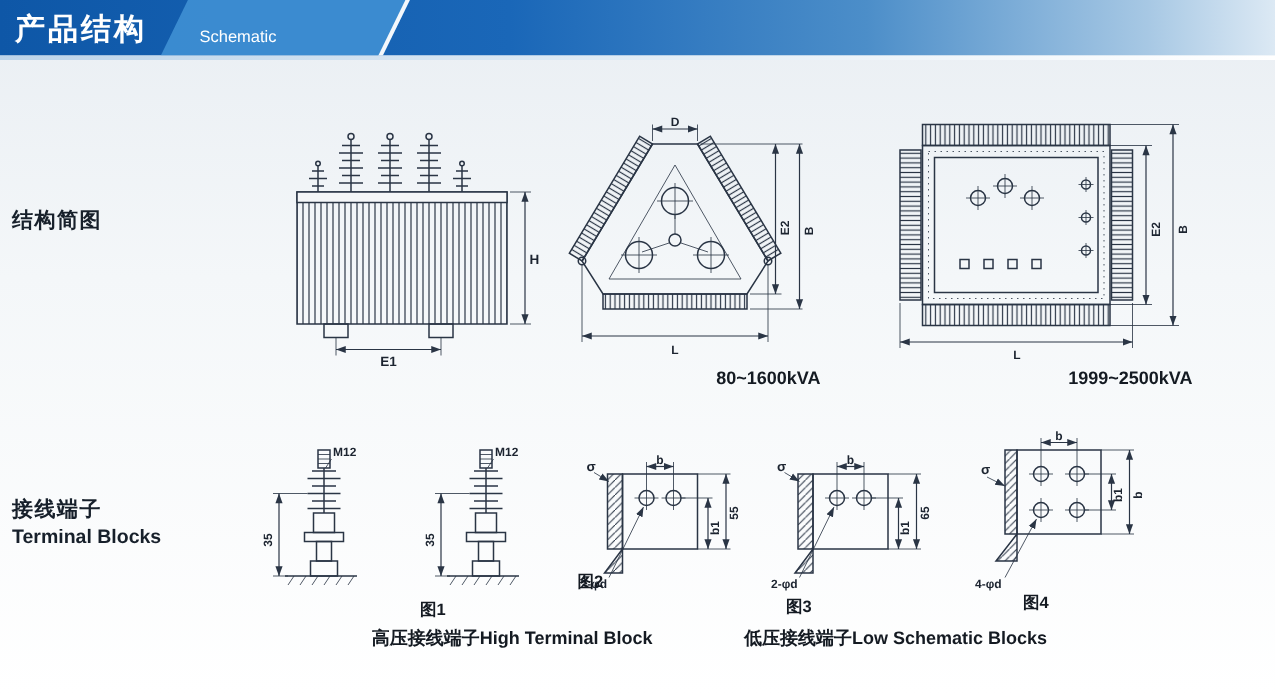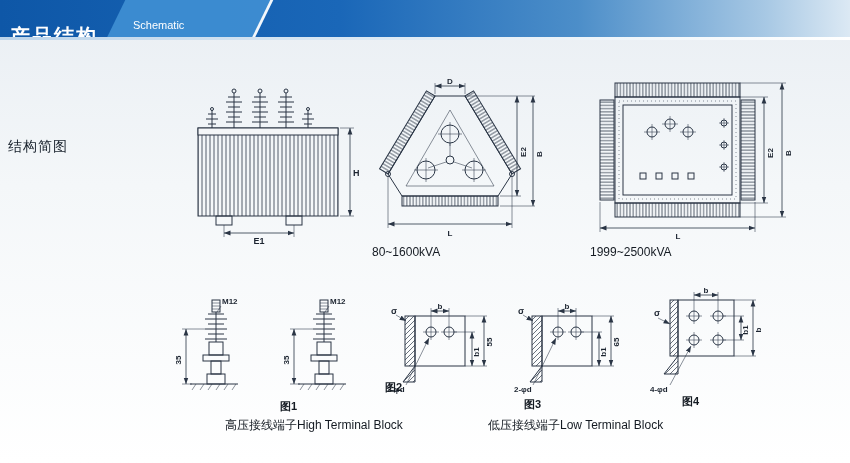--- a/index.html
+++ b/index.html
@@ -5,30 +5,30 @@
   *{margin:0;padding:0;box-sizing:border-box}
   html,body{width:850px;height:463px}
   body{position:relative;font-family:"Liberation Sans",sans-serif;background:#fff;overflow:hidden}
   .page{position:absolute;inset:0;background:linear-gradient(180deg,#e9eef3 0%,#f4f7f9 40%,#ffffff 100%)}
   .abs{position:absolute}
   
   .banner{position:absolute;left:0;top:0;width:850px;height:37px;
     background:linear-gradient(90deg,#0e57a7 0%,#1a67b8 40%,#4c8ec9 68%,#a7c8e4 90%,#dce9f4 100%);overflow:hidden}
   .banner-accent{position:absolute;left:116px;top:-4px;width:148px;height:46px;
     background:#3e8ed2;transform:skewX(-26deg);border-right:3px solid #fff;opacity:.95}
-  .banner-title{position:absolute;left:10px;top:23px;color:#fff;font-size:20px;font-weight:bold;letter-spacing:2px;z-index:2}
+  .banner-title{position:absolute;left:10px;top:6px;color:#fff;font-size:20px;font-weight:bold;letter-spacing:2px;z-index:2}
   .banner-sub{position:absolute;left:133px;top:19px;color:#fff;font-size:11px;z-index:2}
   .banner-underline{position:absolute;left:0;top:37px;width:850px;height:3px;
     background:linear-gradient(90deg,#bcd4ea,#e8f1f8 60%,#ffffff)}
   
-  .sec-label{color:#17202b;font-weight:normal;line-height:1.35}
+  .sec-label{color:#17202b;font-weight:bold;line-height:1.35}
   .sec-label .cn{font-size:14px;letter-spacing:1px}
   .sec-label .en{font-size:13px}
   
-  .cap{font-weight:normal;color:#141a22;text-align:left;font-size:12px}
+  .cap{font-weight:bold;color:#141a22;text-align:right;font-size:12px}
   .figcap{font-weight:bold;color:#141a22;font-size:11px}
   
   svg{display:block;overflow:visible}
   .lineart{stroke:#2a3545;fill:none;stroke-width:1}
   .dim{stroke:#2a3545;stroke-width:.8;fill:none}
   .ext{stroke:#2a3545;stroke-width:.55;fill:none}
   .thin{stroke:#2a3545;stroke-width:.55;fill:none}
   text{font-family:"Liberation Sans",sans-serif;fill:#1c2430}
 </style>
 </head>
@@ -62,20 +62,24 @@
   <div class="banner">
     <div class="banner-accent"></div>
     <div class="banner-title">产品结构</div>
     <div class="banner-sub">Schematic</div>
   </div>
   <div class="banner-underline"></div>
 
   <div class="abs sec-label" style="left:8px;top:137px;width:130px">
     <div class="cn">结构简图</div>
   </div>
+  <div class="abs sec-label" style="left:8px;top:330px;width:130px">
+    <div class="cn">接线端子</div>
+    <div class="en">Terminal Blocks</div>
+  </div>
 
   <svg class="abs" style="left:176px;top:84px" width="185" height="162" viewBox="0 0 185 162">
     <g class="lineart">
 
       <circle cx="58" cy="7" r="2"></circle>
         <line x1="58" y1="9" x2="58" y2="44"></line>
       <path d="M52,13 h12 M50,18 h16 M52,23 h12 M50,28 h16 M52,33 h12 M50,38 h16"></path>
       <circle cx="84" cy="7" r="2"></circle>
         <line x1="84" y1="9" x2="84" y2="44"></line>
       <path d="M78,13 h12 M76,18 h16 M78,23 h12 M76,28 h16 M78,33 h12 M76,38 h16"></path>
@@ -308,15 +312,15 @@
       <text transform="translate(113,44) rotate(-90)" font-size="8" font-weight="bold" text-anchor="middle">b</text>
       <text x="6" y="30" font-size="9" font-weight="bold">σ</text>
       <line class="thin" x1="10" y1="32" x2="22" y2="38" marker-end="url(#aE)"></line>
       <text x="2" y="106" font-size="8" font-weight="bold">4-φd</text>
       <line class="thin" x1="22" y1="99" x2="43" y2="60" marker-end="url(#aE)"></line>
     </g>
   </svg>
   <div class="abs figcap" style="left:682px;top:394px;width:122px">图4</div>
 
   <div class="abs cap" style="left:225px;top:417px;width:210px">高压接线端子High Terminal Block</div>
-  <div class="abs cap" style="left:488px;top:417px;width:210px">低压接线端子Low Terminal Block</div>
+  <div class="abs cap" style="left:488px;top:417px;width:210px">低压接线端子Low Schematic Blocks</div>
 
 </div>
 
 </body></html>

